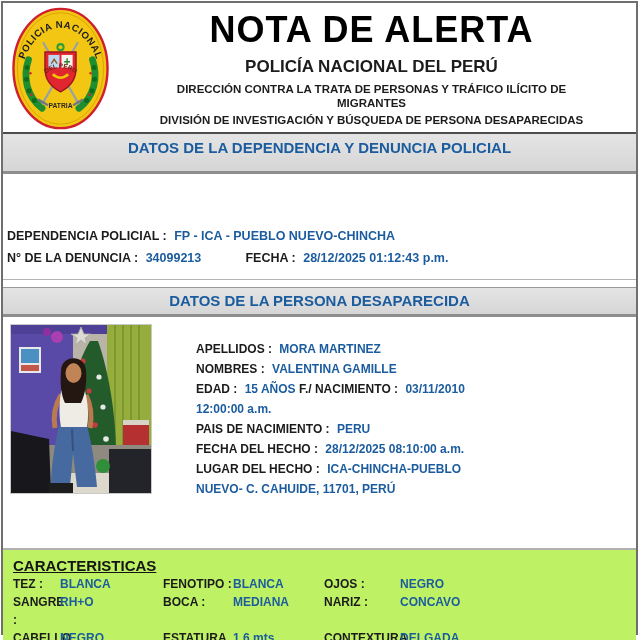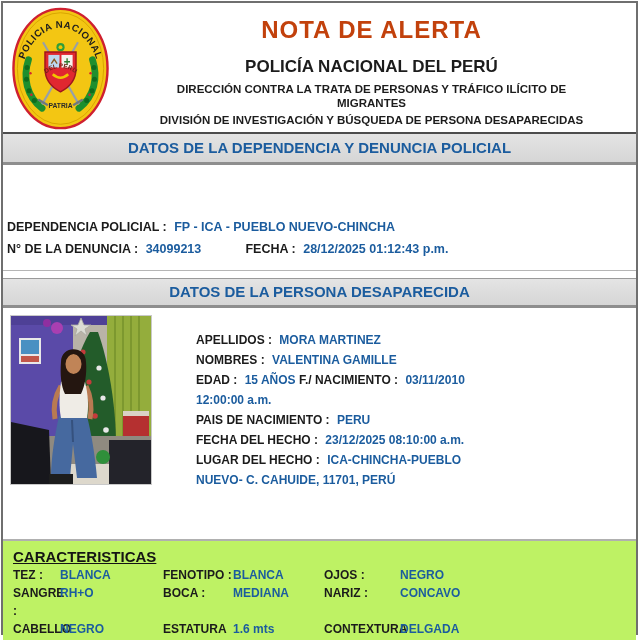--- a/index.html
+++ b/index.html
@@ -6,28 +6,28 @@
   html,body { width: 640px; height: 640px; background: #ffffff; overflow: hidden;
               font-family: "Liberation Sans", sans-serif; }
   .canvas { position: relative; width: 640px; height: 640px; background: #fff; }
   .doc { position: absolute; left: 1px; top: 1px; width: 637px; height: 634px;
          border: 2px solid #6f6f6f; background: #fff; }
 
   
   .header-sec { position: relative; height: 131px; border-bottom: 2px solid #4d4d4d; background:#fff; }
   .logo { position: absolute; left: 9px; top: 4px; width: 97px; height: 123px; }
   .titles { position: absolute; left: 112px; right: 8px; top: 9px; text-align: center; }
-  .alert-title { font-size: 24px; font-weight: bold; color: #c2410c; letter-spacing: 1px; line-height: 36px; }
+  .alert-title { font-size: 36px; font-weight: bold; color: #000000; letter-spacing: 1px; line-height: 36px; }
   .inst { font-size: 17px; font-weight: bold; color: #1c1c1c; margin-top: 9px; line-height: 19px; }
   .org { font-size: 11.5px; font-weight: bold; color: #1c1c1c; line-height: 14px;
          max-width: 424px; margin: 3px auto 0; }
   .org.first { margin-top: 6px; }
 
   
-  .bar { height: 31px; background: linear-gradient(#e4e4e4, #d6d6d6);
+  .bar { height: 40px; background: linear-gradient(#e4e4e4, #d6d6d6);
          border-bottom: 3px solid #8e8e8e; text-align: center;
          font-size: 15px; font-weight: bold; color: #1b5c9e; line-height: 28px; }
   .bar.second { border-top: 1px solid #9a9a9a; height: 30px; line-height: 26px; }
 
   
   .lbl { color: #1b1b1b; font-weight: bold; }
   .val { color: #1b5c9e; font-weight: bold; margin-left: 4px; }
 
   
   .content1 { padding: 10px 4px 10px; border-bottom: 1px solid #b5b5b5;
@@ -200,21 +200,21 @@
         <span class="val">15 AÑOS</span>
         <span class="lbl">F./ NACIMIENTO :</span>
         <span class="val">03/11/2010 12:00:00 a.m.</span>
       </div>
       <div>
         <span class="lbl">PAIS DE NACIMIENTO :</span>
         <span class="val">PERU</span>
       </div>
       <div>
         <span class="lbl">FECHA DEL HECHO :</span>
-        <span class="val">23/12/2025 08:10:00 a.m.</span>
+        <span class="val">28/12/2025 08:10:00 a.m.</span>
       </div>
       <div>
         <span class="lbl">LUGAR DEL HECHO :</span>
         <span class="val">ICA-CHINCHA-PUEBLO NUEVO- C. CAHUIDE, 11701, PERÚ</span>
       </div>
     </div>
   </div>
 
   <div class="content3">
     <span class="sec-heading">CARACTERISTICAS</span>

